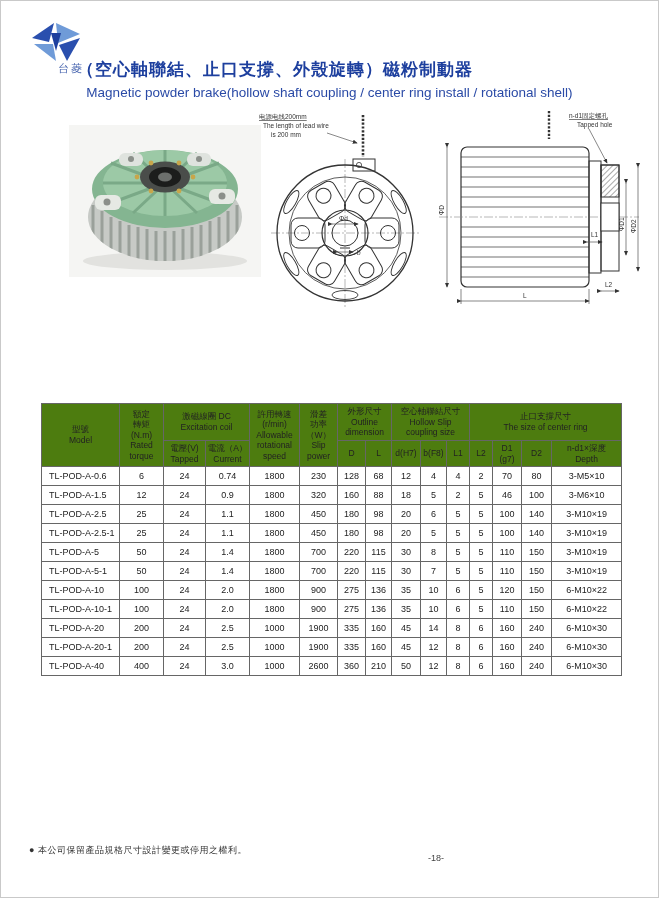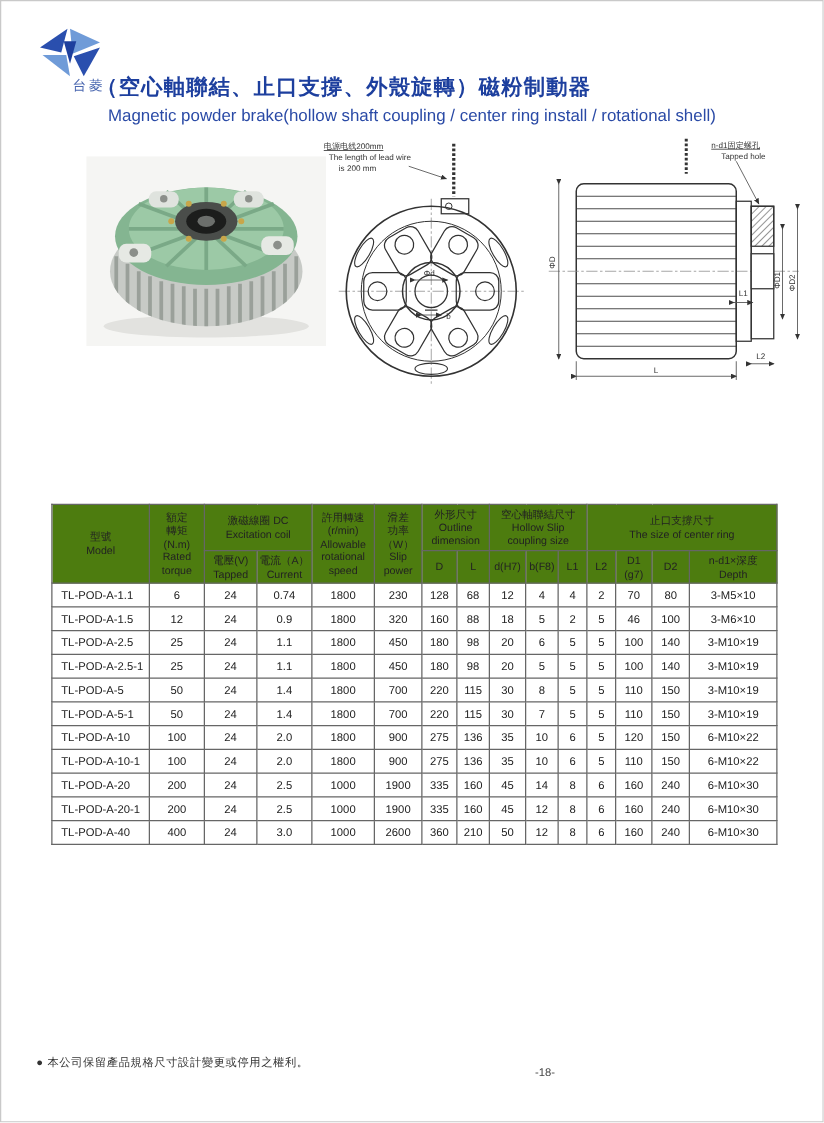--- a/index.html
+++ b/index.html
@@ -347,21 +347,21 @@
             <span class="hl">D2</span>
           </th>
         <th>
             <span class="hl">n-d1×深度
 Depth</span>
           </th>
       </tr>
     </thead>
     <tbody>
         <tr>
-          <td class="model">TL-POD-A-1.1</td>
+          <td class="model">TL-POD-A-0.6</td>
           <td>6</td>
           <td>24</td>
           <td>0.74</td>
           <td>1800</td>
           <td>230</td>
           <td>128</td>
           <td>68</td>
           <td>12</td>
           <td>4</td>
           <td>4</td>

